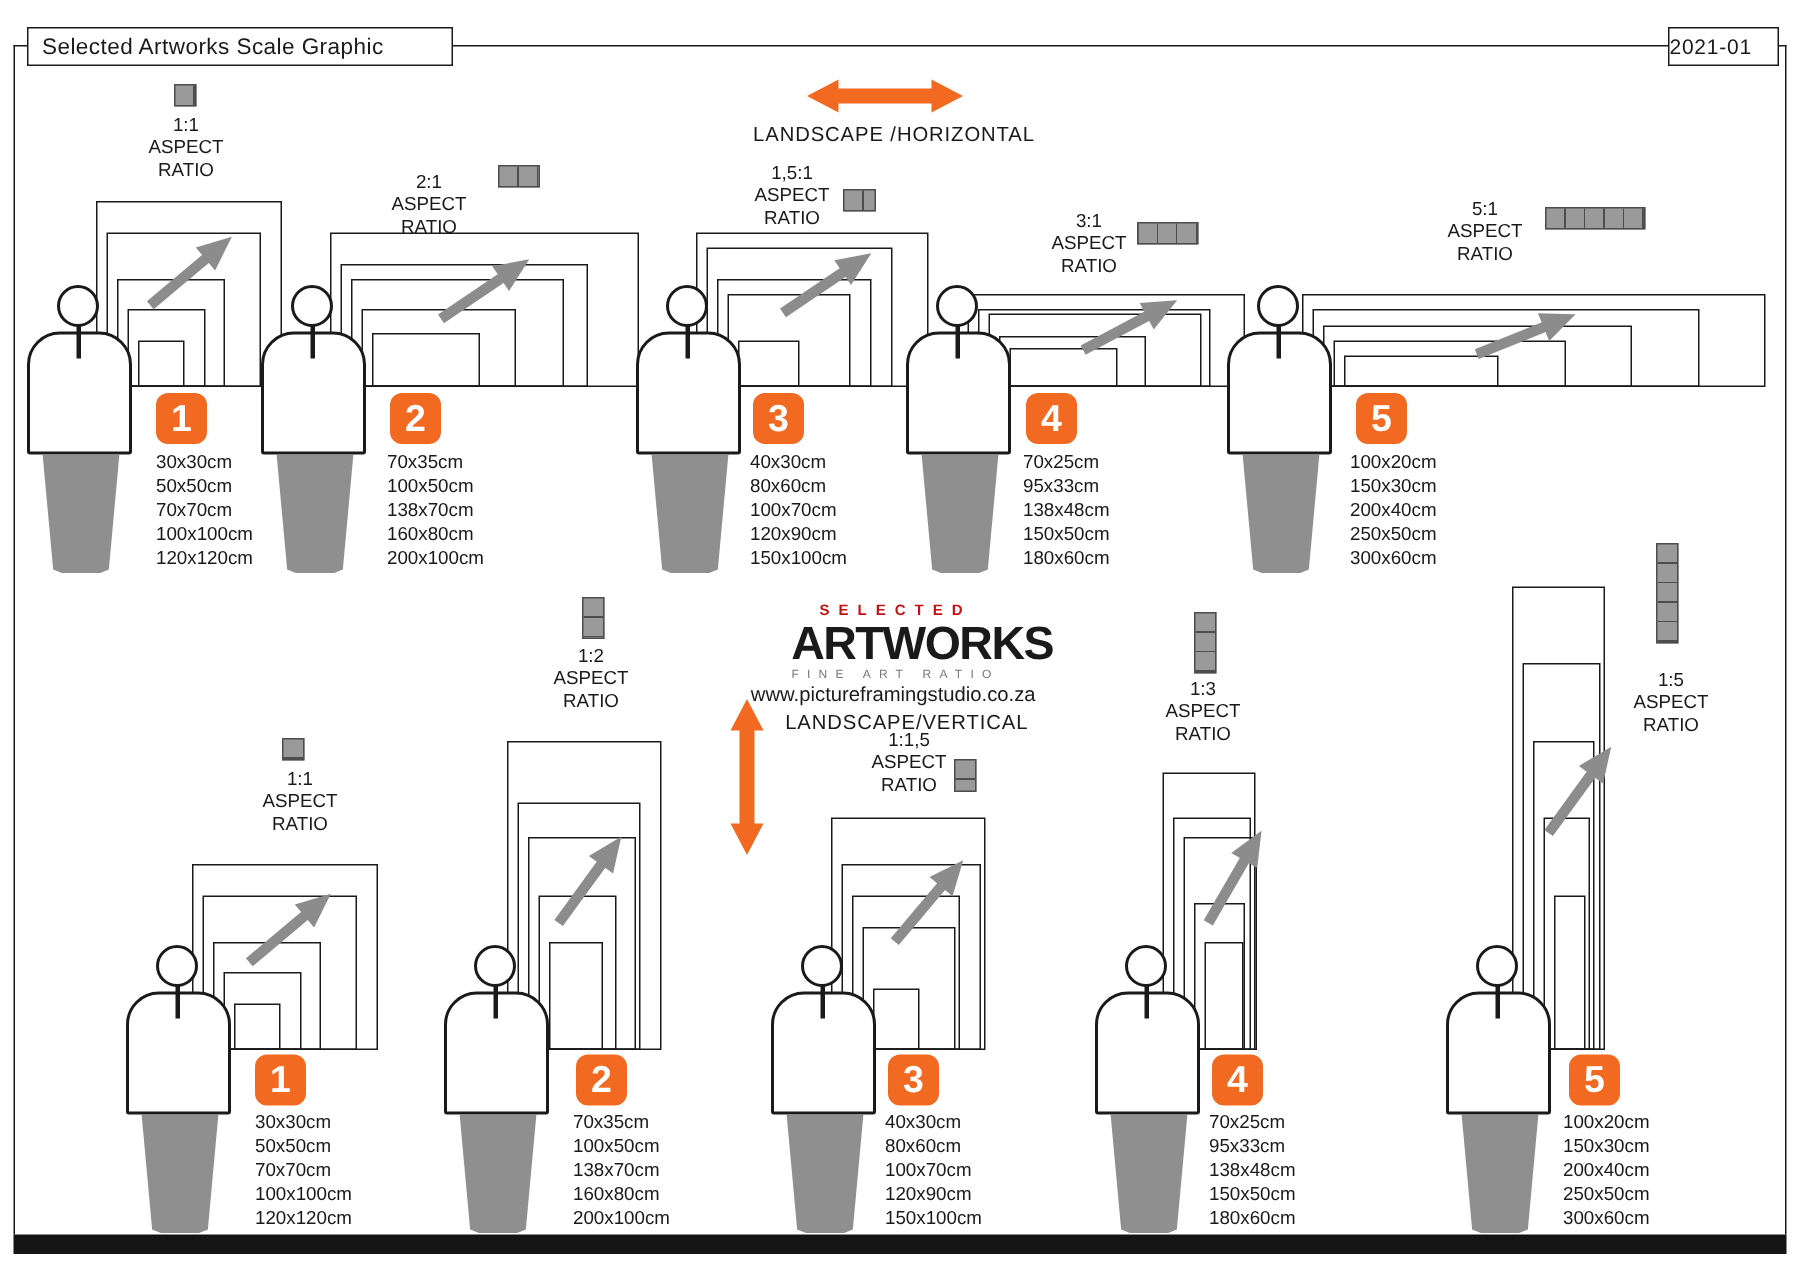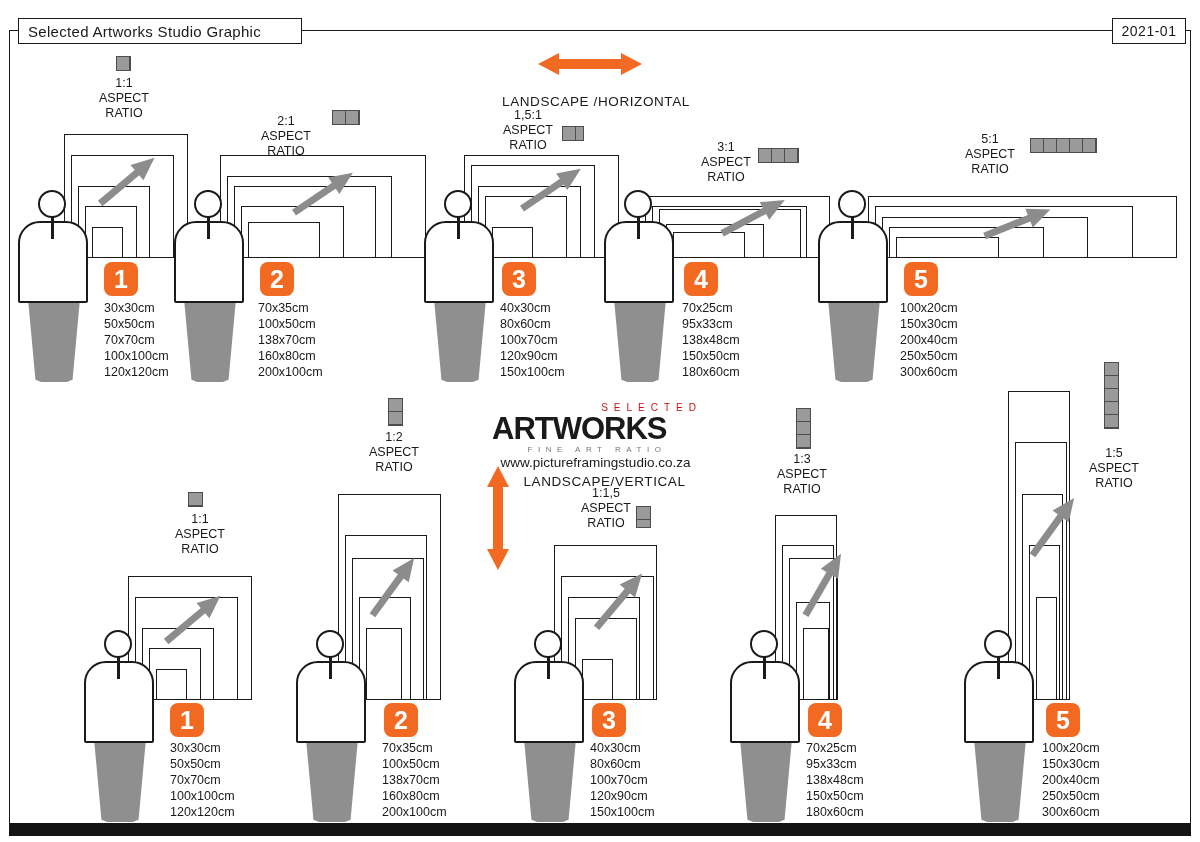--- a/index.html
+++ b/index.html
@@ -10,28 +10,28 @@
   
   .page-border{position:absolute;left:9px;right:9px;top:30px;bottom:19px;
     border:1.5px solid #1a1a1a;border-bottom:none;z-index:0;}
   .bottom-bar{position:absolute;left:9px;right:9px;bottom:6px;height:13px;background:#141414;z-index:6;}
 
   
   .hdr-box{position:absolute;top:18px;height:26px;border:1.6px solid #1a1a1a;background:#fff;
     display:flex;align-items:center;z-index:7;box-sizing:border-box;}
   .hdr-left{left:18px;width:284px;padding-left:9px;font-size:15px;letter-spacing:.3px;}
   .hdr-center{left:455px;width:292px;justify-content:center;}
-  .hdr-right{left:1112px;width:74px;justify-content:center;font-size:14px;letter-spacing:.5px;}
+  .hdr-right{left:1112px;width:74px;justify-content:flex-start;font-size:14px;letter-spacing:.5px;}
   .hdr-studio{font-size:15px;letter-spacing:.3px;}
   .hdr-copy{font-size:10.5px;margin-left:6px;}
 
   
   .orient-label{position:absolute;font-size:13.5px;letter-spacing:.6px;text-align:center;z-index:5;}
-  .logo-selected{color:#c41212;font-size:10px;font-weight:normal;letter-spacing:6px;text-align:right;}
-  .logo-artworks{font-size:31px;font-weight:800;letter-spacing:-1px;text-align:left;line-height:31px;}
+  .logo-selected{color:#c41212;font-size:10px;font-weight:bold;letter-spacing:6px;text-align:center;}
+  .logo-artworks{font-size:31px;font-weight:800;letter-spacing:-1px;text-align:right;line-height:31px;}
   .logo-tagline{font-size:8px;letter-spacing:5.5px;color:#777;text-align:center;margin-top:1px;}
   .website{position:absolute;font-size:13.5px;text-align:center;z-index:5;}
 
   
   .frames{position:absolute;z-index:1;}
   .frame{position:absolute;bottom:0;border:1.6px solid #1a1a1a;box-sizing:border-box;background:transparent;}
 
   
   .ratio-label{position:absolute;width:60px;text-align:center;font-size:12.5px;line-height:15px;z-index:5;}
   .ratio-icon{position:absolute;background:#9a9a9a;border:1px solid #4d4d4d;z-index:5;box-sizing:content-box;}
@@ -62,32 +62,32 @@
 </style>
 </head>
 <body>
 
 <div class="canvas">
 
   <div class="page-border"></div>
   <div class="bottom-bar"></div>
 
   <div class="hdr-box hdr-left">
-    <span>Selected Artworks Studio Graphic</span>
+    <span>Selected Artworks Scale Graphic</span>
   </div>
   <div class="hdr-box hdr-right">
     <span>2021-01</span>
   </div>
 
   <div class="orange-arrow" style="left:538px;top:50px">
     <svg width="104" height="28" viewBox="0 0 104 28">
         <polygon points="0,14 21,3 21,9 83,9 83,3 104,14 83,25 83,19 21,19 21,25" fill="#f26a21"></polygon>
       </svg>
   </div>
-  <div class="orient-label" style="left:494px;top:94px;width:204px">LANDSCAPE /HORIZONTAL</div>
+  <div class="orient-label" style="left:494px;top:82px;width:204px">LANDSCAPE /HORIZONTAL</div>
 
   <div>
     <div class="ratio-icon h" style="left:116px;top:56px;width:13px;height:13px"></div>
     <div class="ratio-label" style="left:94px;top:76px">
       <div>1:1</div>
       <div>ASPECT</div>
       <div>RATIO</div>
     </div>
     <div class="frames" style="left:64px;top:134px;width:124px;height:124px">
       <div class="frame" style="left:0;width:124px;height:124px"></div>

